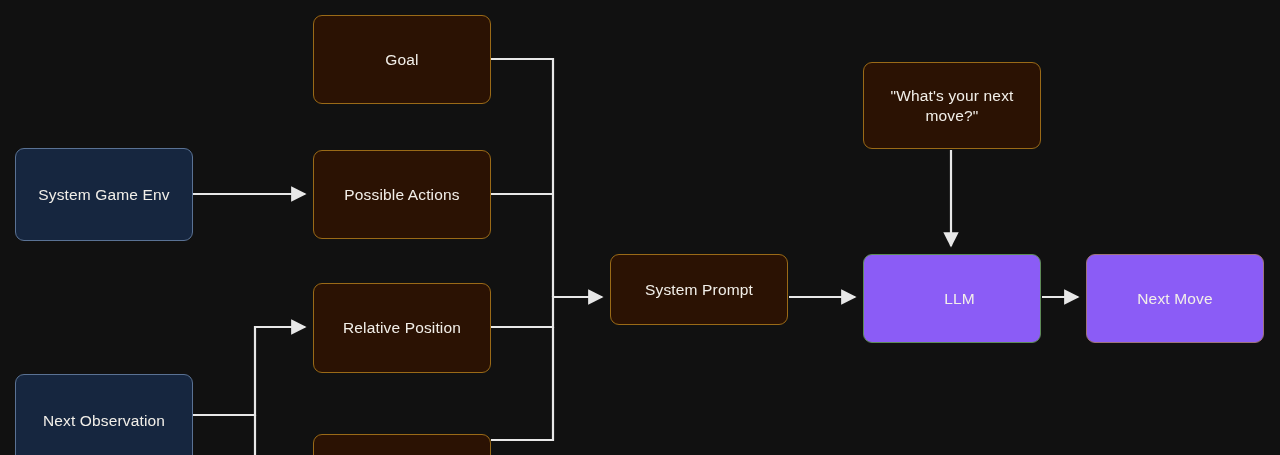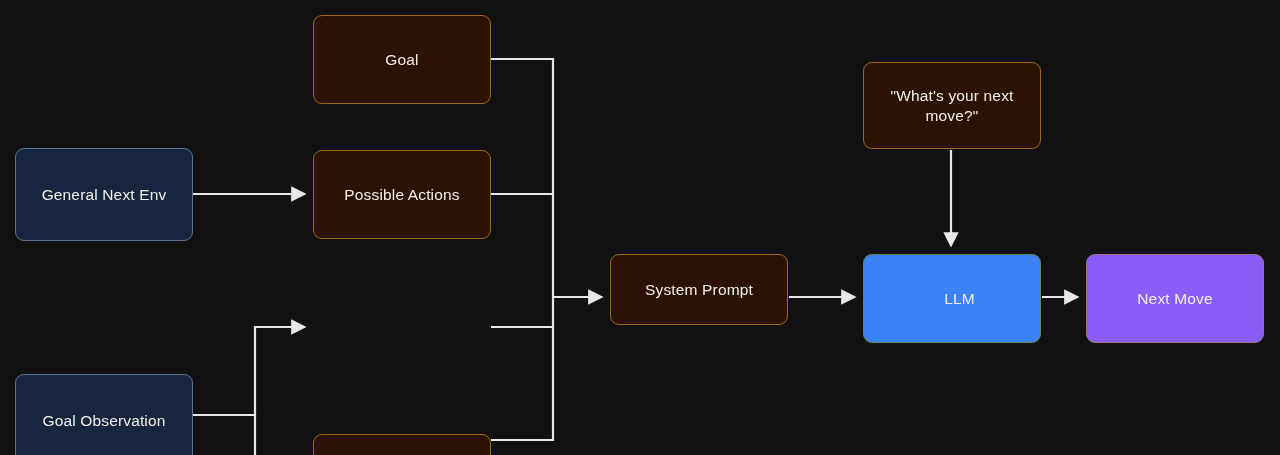--- a/index.html
+++ b/index.html
@@ -35,21 +35,21 @@
     border-style: solid;
     color: #f2efe9;
     font-size: 15.5px;
     line-height: 1.25;
     letter-spacing: 0.15px;
     padding: 4px 8px;
     z-index: 2;
   }
   .node.brown  { background: #2b1203; border-color: #9a6a17; }
   .node.blue   { background: #16263f; border-color: #5a7294; }
-  .node.green  { background: #3b82f6; border-color: #5e8a58; padding-left: 23px; }
+  .node.green  { background: #8b5cf6; border-color: #5e8a58; padding-left: 23px; }
   .node.maroon { background: #8b5cf6; border-color: #9d7479; }
 
   
   #node-goal             { left: 313px; top: 15px;  width: 178px; height: 89px; }
   #node-possible-actions { left: 313px; top: 150px; width: 178px; height: 89px; }
   #node-relative-position{ left: 313px; top: 283px; width: 178px; height: 90px; }
   #node-extra-feature    { left: 313px; top: 434px; width: 178px; height: 90px; }
   #node-general-game-env { left: 15px;  top: 148px; width: 178px; height: 93px; }
   #node-game-observation { left: 15px;  top: 374px; width: 178px; height: 93px; }
   #node-system-prompt    { left: 610px; top: 254px; width: 178px; height: 71px; }
@@ -86,35 +86,38 @@
 
       <path d="M 789 297 L 855 297" marker-end="url(#arrow)"></path>
 
       <path d="M 951 150 L 951 246" marker-end="url(#arrow)"></path>
 
       <path d="M 1042 297 L 1078 297" marker-end="url(#arrow)"></path>
     </g>
   </svg>
 
   <div class="node blue" id="node-general-game-env">
-    <span>General Next Env</span>
+    <span>System Game Env</span>
   </div>
 
   <div class="node blue" id="node-game-observation">
-    <span>Goal Observation</span>
+    <span>Next Observation</span>
   </div>
 
   <div class="node brown" id="node-possible-actions">
     <span>Possible Actions</span>
   </div>
 
   <div class="node brown" id="node-goal">
     <span>Goal</span>
   </div>
 
+  <div class="node brown" id="node-relative-position">
+    <span>Relative Position</span>
+  </div>
 
   <div class="node brown" id="node-extra-feature">
     <span></span>
   </div>
 
   <div class="node brown" id="node-system-prompt">
     <span>System Prompt</span>
   </div>
 
   <div class="node brown" id="node-question">

